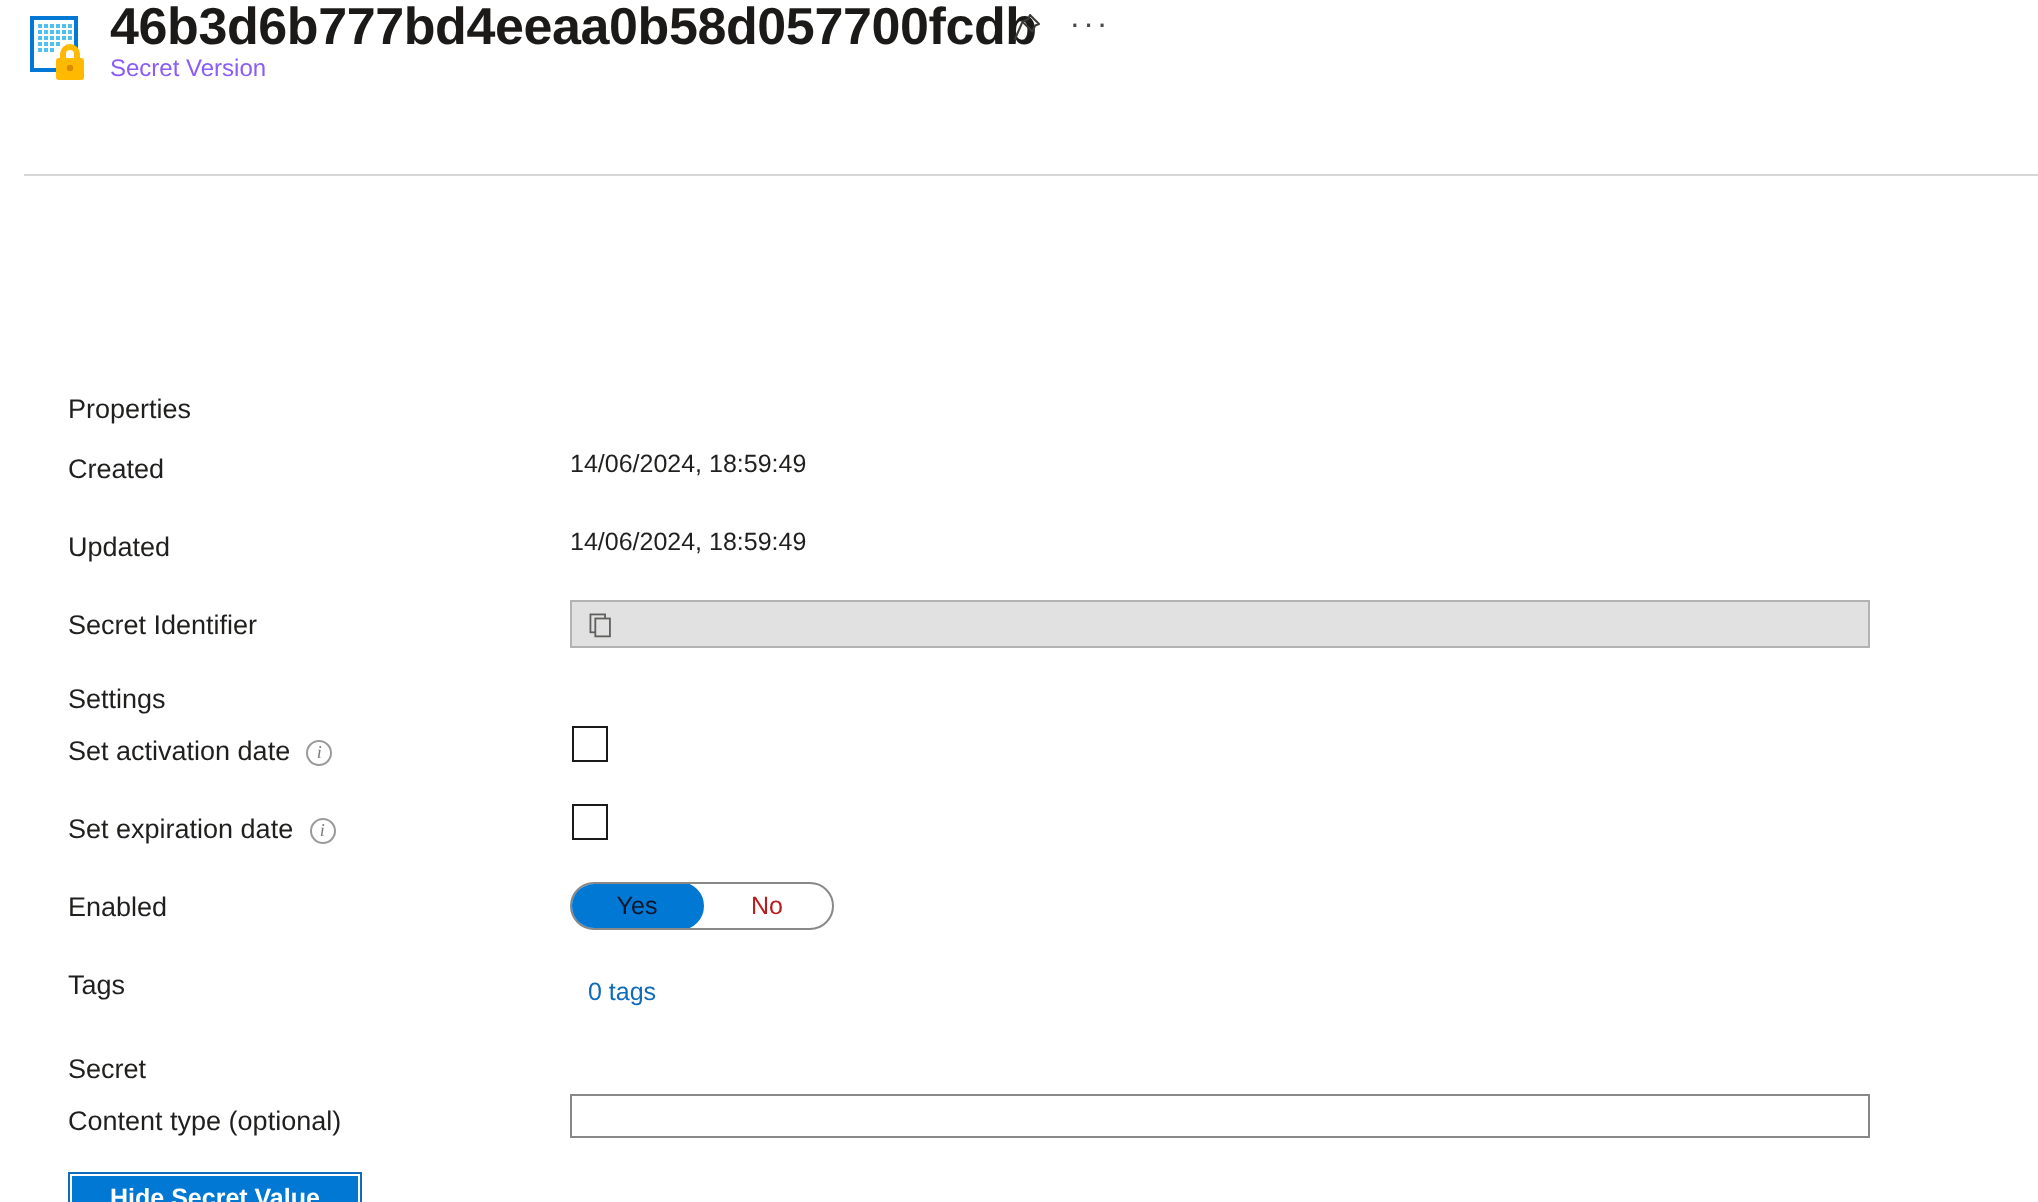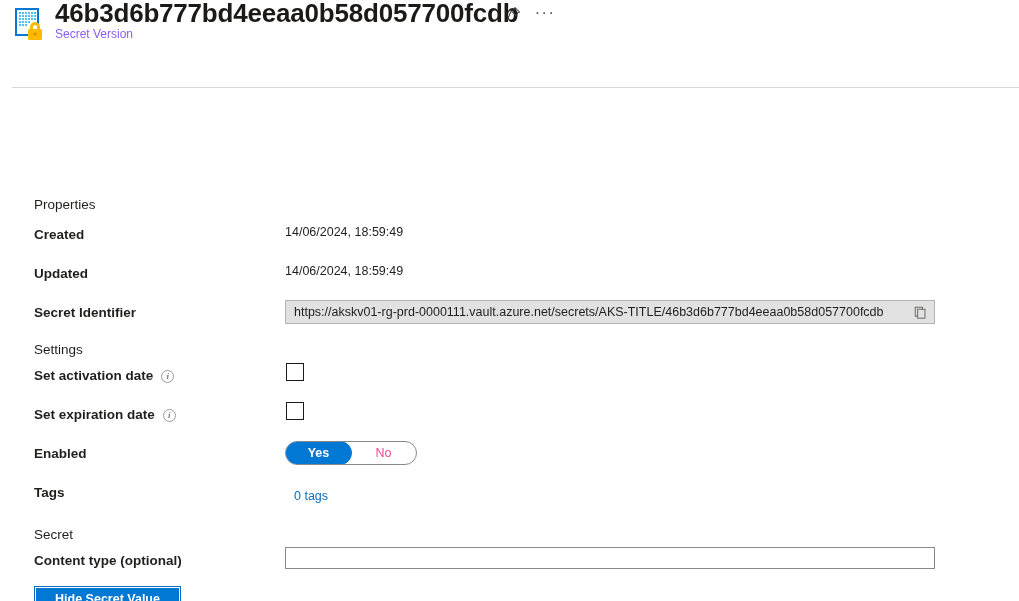--- a/index.html
+++ b/index.html
@@ -66,21 +66,20 @@
 
   
   .body { position: relative; }
 
   .row-label {
     position: absolute;
     left: 34px;
     font-size: 13.5px;
     color: #201f1e;
     white-space: nowrap;
-    font-weight: bold;
   }
   .section-label {
     position: absolute;
     left: 34px;
     font-size: 13.5px;
     color: #201f1e;
     white-space: nowrap;
   }
   .row-value {
     position: absolute;
@@ -155,26 +154,26 @@
     border-radius: 12px;
     background: #ffffff;
     display: flex;
     overflow: hidden;
     cursor: pointer;
   }
   .toggle-opt {
     flex: 1;
     display: flex; align-items: center; justify-content: center;
     font-size: 12.5px;
-    color: #ec4899;
+    color: #b91c1c;
   }
   .toggle-opt.on {
     background: #0078d4;
-    color: #ffffff;
-    font-weight: bold;
+    color: #0f172a;
+    font-weight: normal;
     border-radius: 12px;
     margin: -1px;
     border: 1px solid #0078d4;
   }
 
   
   .link {
     position: absolute;
     left: 294px;
     font-size: 12.5px;
@@ -277,21 +276,20 @@
 
   <div class="row-label" style="top:140px;">Created</div>
   <div class="row-value" style="top:138px;">14/06/2024, 18:59:49</div>
 
   <div class="row-label" style="top:179px;">Updated</div>
   <div class="row-value" style="top:177px;">14/06/2024, 18:59:49</div>
 
   <div class="row-label" style="top:218px;">Secret Identifier</div>
 
   <div class="sid-box">
-    <div class="sid-text">https://akskv01-rg-prd-0000111.vault.azure.net/secrets/AKS-TITLE/46b3d6b777bd4eeaa0b58d057700fcdb</div>
     <div class="sid-copy">
       <svg width="13" height="13" viewBox="0 0 16 16">
         <rect x="1.5" y="1.5" width="9" height="11" fill="none" stroke="#605e5c" stroke-width="1.1"></rect>
         <rect x="4.5" y="4" width="9" height="11" fill="#e1e1e1" stroke="#605e5c" stroke-width="1.1"></rect>
       </svg>
     </div>
   </div>
 
   <div class="section-label" style="top:255px;">Settings</div>
 

